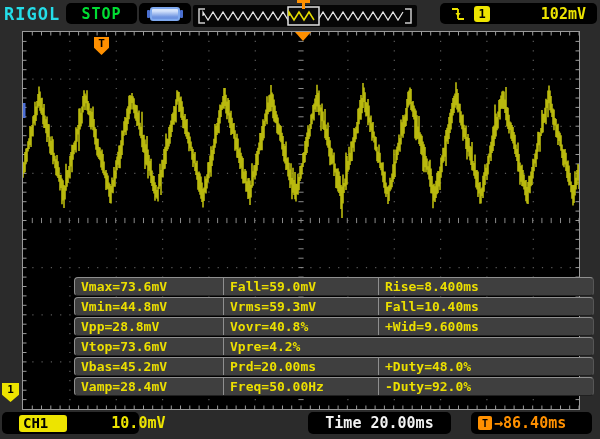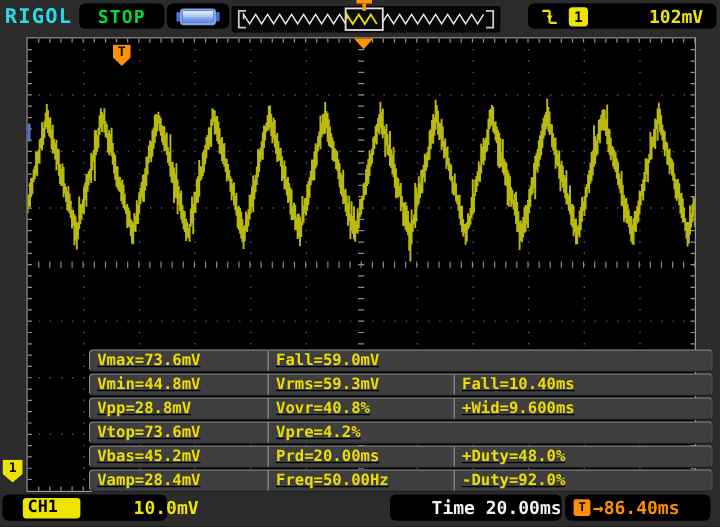--- a/index.html
+++ b/index.html
@@ -31,36 +31,36 @@
   .grid svg{display:block;}
   .t-pent{position:absolute;left:94px;top:37px;width:15px;height:18px;background:#ff9000;
     clip-path:polygon(0 0,100% 0,100% 60%,50% 100%,0 60%);
     color:#000;font-size:11px;text-align:center;line-height:13px;}
   .tri-down{position:absolute;left:295px;top:32px;width:0;height:0;
     border-left:8px solid transparent;border-right:8px solid transparent;border-top:9px solid #ff9000;}
   .ch1-flag{position:absolute;left:2px;top:383px;width:17px;height:19px;background:#ede400;
     clip-path:polygon(0 0,100% 0,100% 62%,50% 100%,0 62%);
     color:#000;font-size:11px;text-align:center;line-height:13px;}
   
-  .meas{position:absolute;left:74px;top:291px;width:520px;text-decoration:underline;}
+  .meas{position:absolute;left:74px;top:277px;width:520px;}
   .mrow{display:flex;height:19px;margin-bottom:1px;background:#3f3f3f;
     border:1px solid #8f8f8f;border-bottom-color:#202020;border-right-color:#565656;border-radius:4px;overflow:hidden;}
   .mcell{color:#ecdf00;font-size:13px;line-height:17px;padding-left:6px;white-space:nowrap;}
   .mcell:nth-child(1){width:148px;}
   .mcell:nth-child(2){width:155px;border-left:1px solid #8f8f8f;}
   .mcell:nth-child(3){flex:1;border-left:1px solid #8f8f8f;}
   
   .ch-pill{left:2px;top:412px;width:137px;height:22px;display:flex;align-items:center;padding:0 17px;gap:7px;}
   .ch1badge{height:17px;background:#ede400;border-radius:3px;display:flex;align-items:center;
     padding:0 4px;gap:4px;color:#000;font-size:14px;}
   .coupl{display:block;width:11px;}
   .coupl .l1{height:0;border-top:2px solid #000;}
   .coupl .l2{height:0;border-top:2px dashed #000;margin-top:2px;}
   .chscale{color:#ede400;font-size:15px;margin-left:37px;}
-  .time-pill{left:325px;top:412px;width:143px;height:22px;display:flex;align-items:center;justify-content:flex-end;}
+  .time-pill{left:308px;top:412px;width:143px;height:22px;display:flex;align-items:center;justify-content:center;}
   .time-pill span{color:#f2f2f2;font-size:15px;white-space:pre;}
   .off-pill{left:471px;top:412px;width:121px;height:22px;display:flex;align-items:center;gap:2px;padding:0 7px;}
   .tbox{width:14px;height:14px;background:#ff9000;border-radius:2px;color:#000;font-size:10px;
     display:flex;align-items:center;justify-content:center;}
   .offval{color:#ff9000;font-size:15px;}
 </style>
 </head>
 <body>
 
 <div class="scope">
@@ -113,20 +113,21 @@
   </div>
 
   <div class="t-pent">T</div>
   <div class="tri-down"></div>
   <div class="ch1-flag">1</div>
 
   <div class="meas" id="measTable">
       <div class="mrow">
         <span class="mcell">Vmax=73.6mV</span>
         <span class="mcell">Fall=59.0mV</span>
+        <span class="mcell">Rise=8.400ms</span>
       </div>
       <div class="mrow">
         <span class="mcell">Vmin=44.8mV</span>
         <span class="mcell">Vrms=59.3mV</span>
         <span class="mcell">Fall=10.40ms</span>
       </div>
       <div class="mrow">
         <span class="mcell">Vpp=28.8mV</span>
         <span class="mcell">Vovr=40.8%</span>
         <span class="mcell">+Wid=9.600ms</span>

